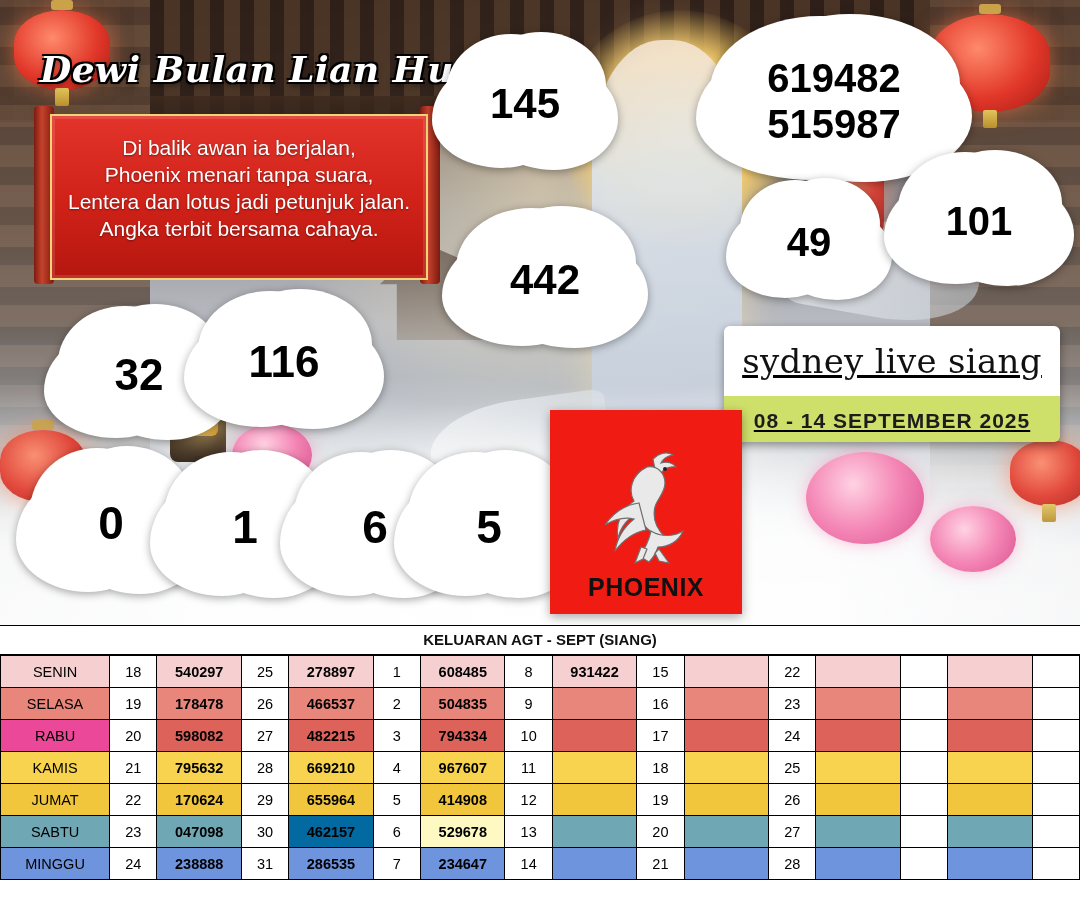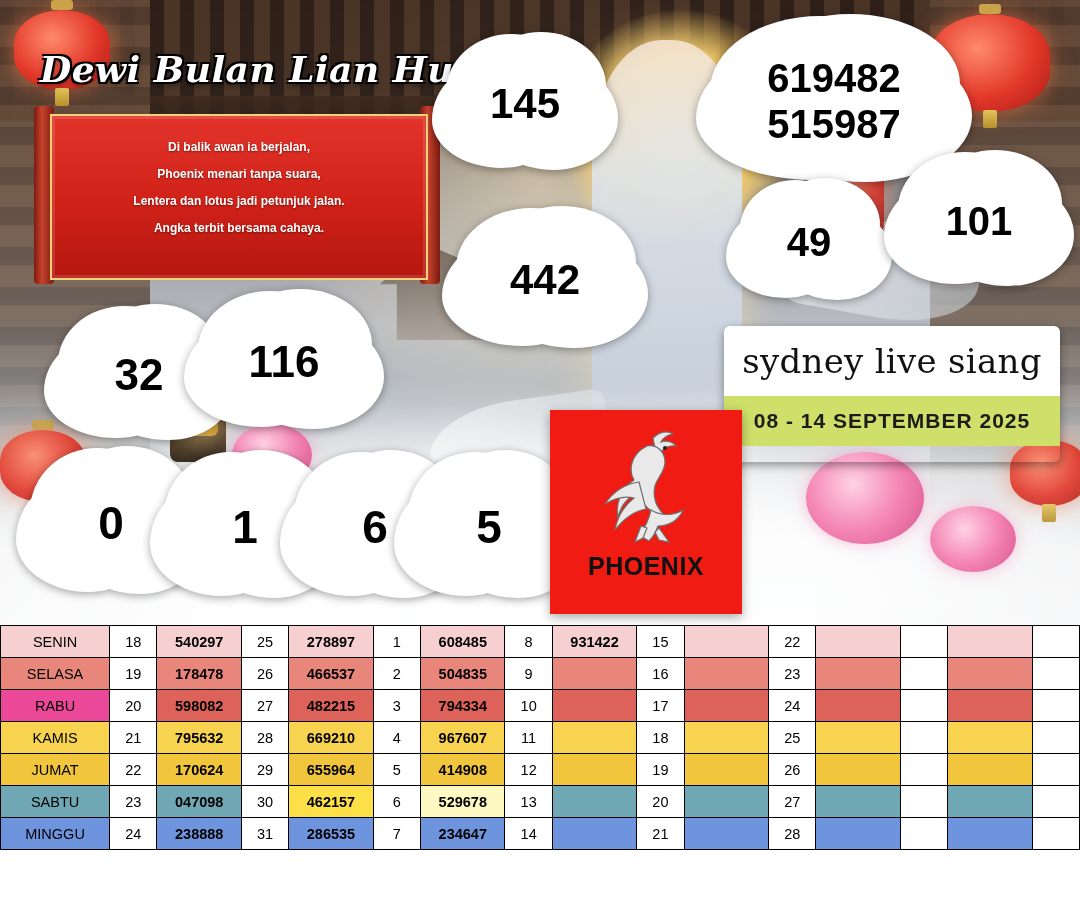--- a/index.html
+++ b/index.html
@@ -162,21 +162,21 @@
   #scroll .rod.left { left: 0; }
   #scroll .rod.right { right: 0; }
   #scroll .paper {
     position:absolute; left: 16px; top: 8px; width: 374px; height: 162px;
     background: linear-gradient(180deg, #e2342a 0%, #cf2118 55%, #b5170f 100%);
     border: 2px solid #f3d27a;
     box-shadow: inset 0 0 0 3px rgba(255,255,255,0.12);
   }
   #scroll .lines {
     position:absolute; left: 0; right: 0; top: 18px;
-    text-align:center; color:#ffffff; font-size: 12px; line-height: 27px; font-weight: bold;
+    text-align:center; color:#ffffff; font-size: 21px; line-height: 27px; font-weight: normal;
     text-shadow: 0 1px 2px rgba(0,0,0,0.45);
     padding: 0 12px;
   }
 
   
   .burst {
     position:absolute;
     display:flex; align-items:center; justify-content:center;
     color:#000; font-weight:bold; text-align:center;
     background:#ffffff;
@@ -199,23 +199,24 @@
   #b442  { left: 462px; top: 218px; width: 166px; height: 124px; font-size: 42px; }
   #b32   { left: 64px;  top: 316px; width: 150px; height: 118px; font-size: 44px; }
   #b116  { left: 204px; top: 301px; width: 160px; height: 122px; font-size: 44px; }
   #r0    { left: 36px;  top: 458px; width: 150px; height: 130px; font-size: 46px; }
   #r1    { left: 170px; top: 462px; width: 150px; height: 130px; font-size: 46px; }
   #r6    { left: 300px; top: 462px; width: 150px; height: 130px; font-size: 46px; }
   #r5    { left: 414px; top: 462px; width: 150px; height: 130px; font-size: 46px; }
 
   
   #livebox {
-    position:absolute; left: 724px; top: 326px; width: 336px; height: 136px;
+    position:absolute; left: 724px; top: 326px; width: 336px; height: 116px;
     border-radius: 6px; overflow:hidden;
     box-shadow: 0 3px 10px rgba(0,0,0,0.4);
+    text-decoration: underline;
   }
   #livebox .top {
     height: 70px; background:#ffffff; display:flex; align-items:center; justify-content:center;
   }
   #livebox .top span {
     font-family: "DejaVu Serif", serif;
     font-size: 34px; color:#111; letter-spacing: 0.3px;
   }
   #livebox .bot {
     height: 50px; background:#cfe06a; display:flex; align-items:center; justify-content:center;
@@ -229,21 +230,21 @@
     position:absolute; left: 550px; top: 410px; width: 192px; height: 204px;
     background:#f01c13;
     display:flex; flex-direction:column; align-items:center; justify-content:flex-end;
     box-shadow: 0 3px 10px rgba(0,0,0,0.35);
   }
   #phoenixcard .bird {
     width: 130px; height: 126px; margin-bottom: 2px;
     display:flex; align-items:center; justify-content:center;
   }
   #phoenixcard .label {
-    font-size: 25px; font-weight: bold; color:#111; margin-bottom: 33px; letter-spacing: 0.5px;
+    font-size: 25px; font-weight: bold; color:#111; margin-bottom: 12px; letter-spacing: 0.5px;
   }
 
   
   #tablewrap {
     position:absolute; left: 0; top: 625px; width: 1080px; height: 275px;
     background:#ffffff;
   }
   #tbl-title {
     height: 28px; line-height: 28px; text-align:center;
     font-size: 15px; font-weight: bold; color:#111;
@@ -349,20 +350,21 @@
           <path d="M60 102 l-6 16 8 -4 4 -10 z"></path>
           <path d="M78 104 l10 14 -10 -2 -4 -8 z"></path>
         </g>
         <circle cx="84" cy="24" r="2" fill="#222"></circle>
       </svg>
     </div>
     <div class="label">PHOENIX</div>
   </div>
 
   <div id="tablewrap">
+    <div id="tbl-title">KELUARAN AGT - SEPT (SIANG)</div>
     <table class="grid">
       <colgroup>
         <col style="width:106px">
         <col style="width:46px">
           <col style="width:82px">
         <col style="width:46px">
           <col style="width:82px">
         <col style="width:46px">
           <col style="width:82px">
         <col style="width:46px">
@@ -464,21 +466,21 @@
             <td class="num" style="background: rgb(242, 198, 60);"></td>
             <td class="idx" style="background: rgb(255, 255, 255);"></td>
             <td class="num" style="background: rgb(242, 198, 60);"></td>
             <td class="idx" style="background: rgb(255, 255, 255);"></td>
           </tr>
           <tr>
             <td class="day" style="background: rgb(111, 168, 180);">SABTU</td>
             <td class="idx" style="background: rgb(255, 255, 255);">23</td>
             <td class="num" style="background: rgb(111, 168, 180);">047098</td>
             <td class="idx" style="background: rgb(255, 255, 255);">30</td>
-            <td class="num" style="background: #fde047;">462157</td>
+            <td class="num" style="background: #0369a1;">462157</td>
             <td class="idx" style="background: rgb(255, 255, 255);">6</td>
             <td class="num" style="background: #fef9c3;">529678</td>
             <td class="idx" style="background: rgb(255, 255, 255);">13</td>
             <td class="num" style="background: rgb(111, 168, 180);"></td>
             <td class="idx" style="background: rgb(255, 255, 255);">20</td>
             <td class="num" style="background: rgb(111, 168, 180);"></td>
             <td class="idx" style="background: rgb(255, 255, 255);">27</td>
             <td class="num" style="background: rgb(111, 168, 180);"></td>
             <td class="idx" style="background: rgb(255, 255, 255);"></td>
             <td class="num" style="background: rgb(111, 168, 180);"></td>

